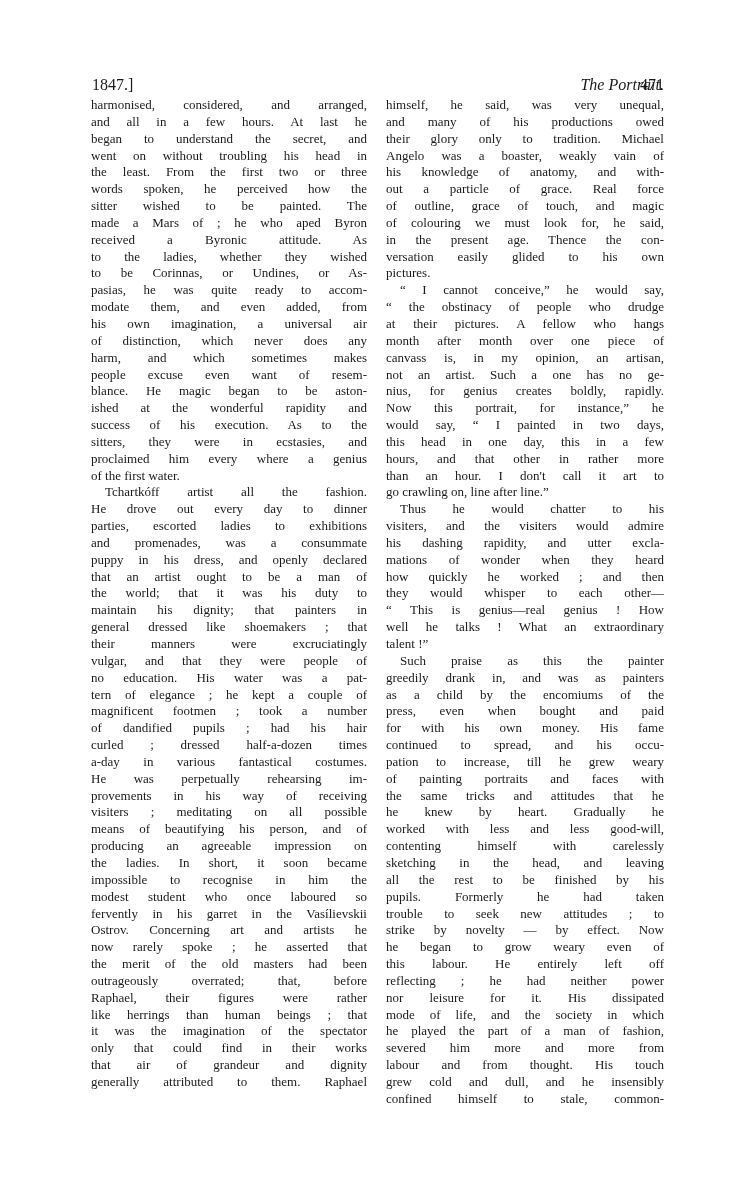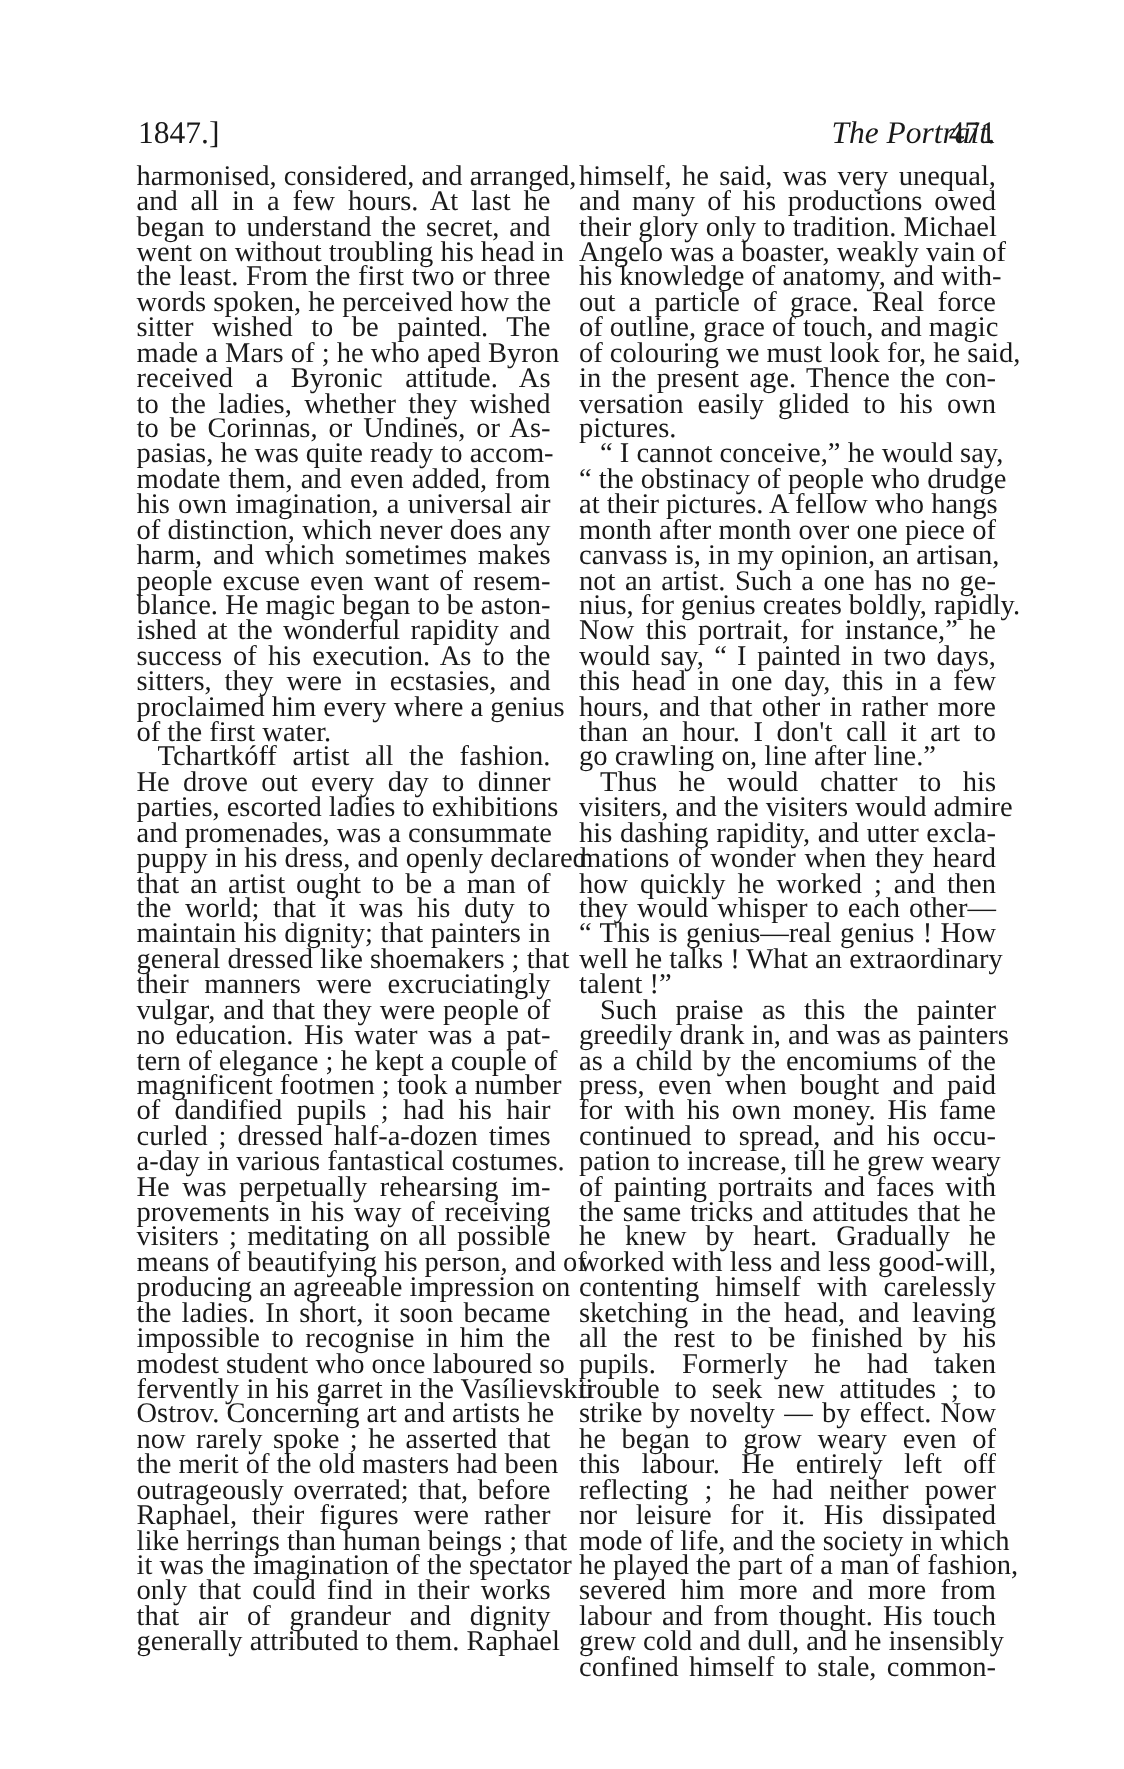--- a/index.html
+++ b/index.html
@@ -1,24 +1,24 @@
 <!DOCTYPE html>
 <html><head>
 <meta charset="utf-8">
 <style>
   html, body { margin:0; padding:0; background:#ffffff; }
   body { width:749px; height:1179px; position:relative; overflow:hidden; color:#1a1a1a; }
   .page { position:absolute; left:0; top:0; width:749px; height:1179px; }
   .header { position:absolute; left:92px; top:76px; width:572px; height:20px;
-    font-family:"Liberation Serif", serif; font-size:21px; }
+    font-family:"Liberation Serif", serif; font-size:16px; }
   .hdr-left { position:absolute; left:0; top:0; }
   .hdr-center { position:absolute; left:0; width:100%; top:0; text-align:right; font-style:italic; }
   .hdr-right { position:absolute; right:0; top:0;margin-left:20px; }
   .col { position:absolute; top:97px; width:276px;
-    font-family:"Liberation Serif", serif; font-size:19px; line-height:16.85px;margin-top:13px; }
+    font-family:"Liberation Serif", serif; font-size:13px; line-height:16.85px; }
   .col.left { left:91px; }
   .col.right { left:386px; width:278px; }
   .line { display:block; white-space:nowrap; text-align:justify; text-align-last:justify; height:16.85px; overflow:visible; }
   .line.last { text-align-last:left; }
   .line.indent { padding-left:14px; }
 </style>
 </head>
 <body>
 
 <div class="page">

